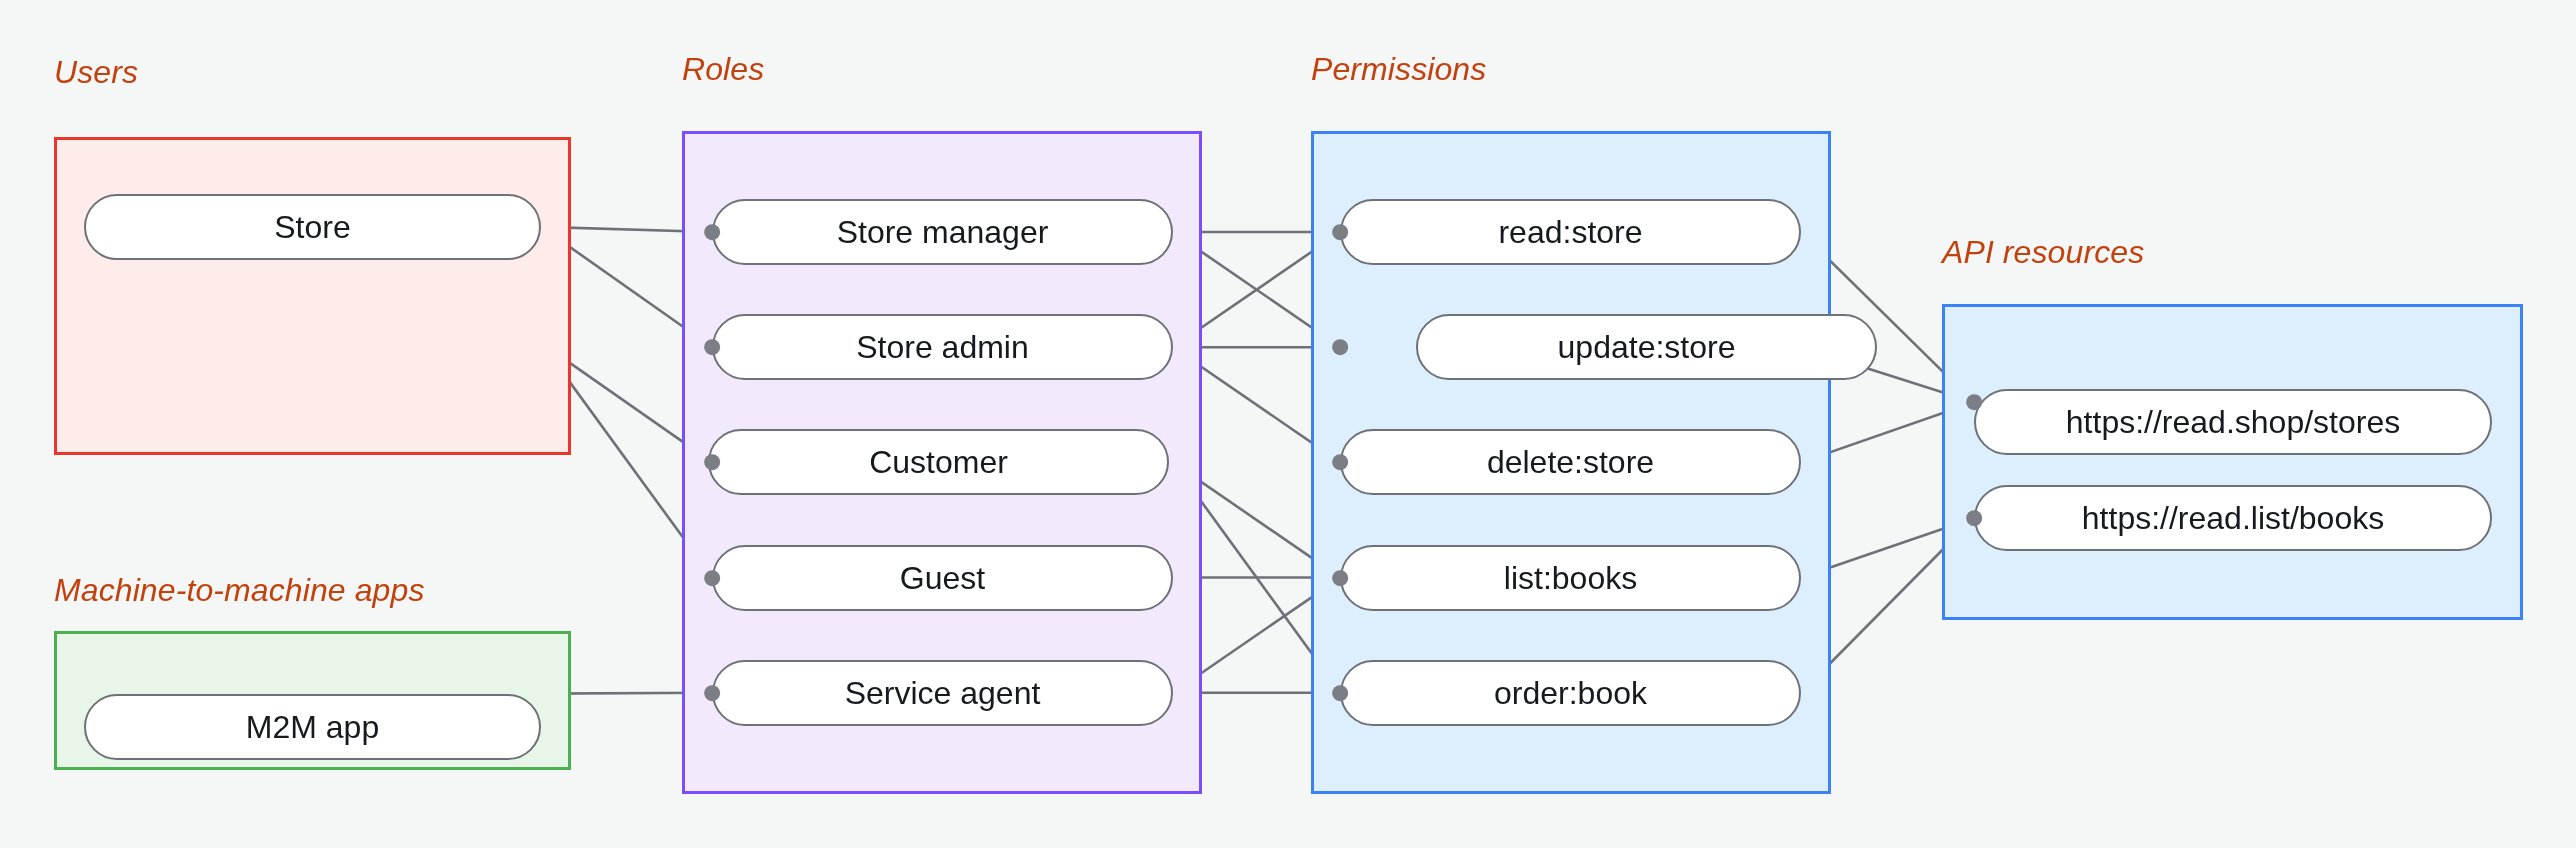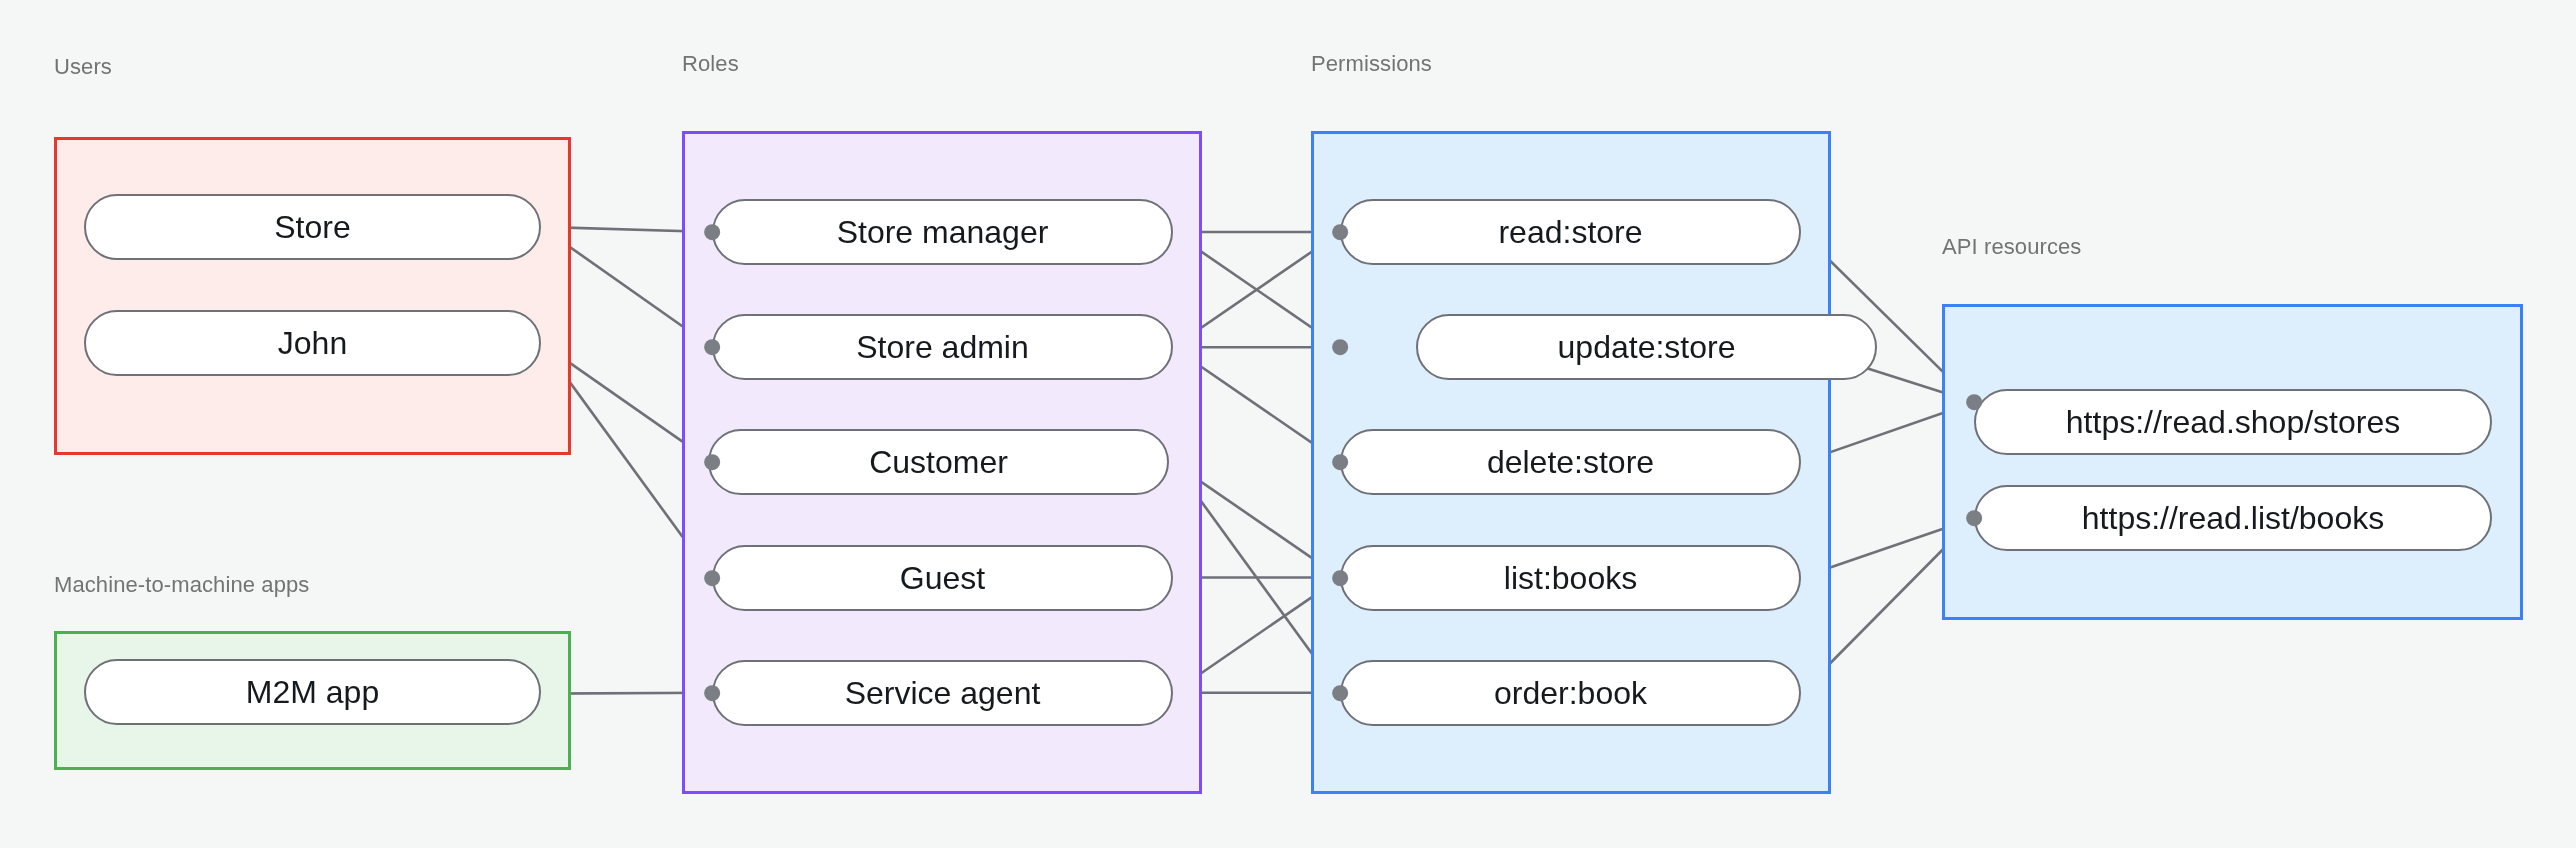--- a/index.html
+++ b/index.html
@@ -8,25 +8,26 @@
     width:2576px;height:848px;
     background:#f5f7f7;
     font-family:"Liberation Sans","DejaVu Sans",sans-serif;
     overflow:hidden;
     position:relative;
   }
   #canvas{position:absolute;inset:0;width:2576px;height:848px;}
   #edge-layer{position:absolute;left:0;top:0;width:2576px;height:848px;pointer-events:none;z-index:1;}
   .group-title{
     position:absolute;
-    font-size:22px;
-    color:#737373;
+    font-size:32px;
+    color:#c2410c;
     white-space:nowrap;
     letter-spacing:0.1px;
     z-index:3;
+    font-style:italic;
   }
   .group-box{
     position:absolute;
     box-sizing:border-box;
     border-width:3.5px;
     border-style:solid;
     z-index:2;
   }
   .node{
     position:absolute;
@@ -73,24 +74,23 @@
       <line x1="1344" y1="794" x2="1536" y2="794" stroke="#6e7177" stroke-width="3"></line>
       <line x1="2064" y1="266" x2="2262" y2="461" stroke="#6e7177" stroke-width="3"></line>
       <line x1="2064" y1="398" x2="2262" y2="461" stroke="#6e7177" stroke-width="3"></line>
       <line x1="2064" y1="530" x2="2262" y2="461" stroke="#6e7177" stroke-width="3"></line>
       <line x1="2064" y1="662" x2="2262" y2="594" stroke="#6e7177" stroke-width="3"></line>
       <line x1="2064" y1="794" x2="2262" y2="594" stroke="#6e7177" stroke-width="3"></line>
     </svg>
 <div class="group-title" style="left: 54px; top: 54px;">Users</div>
     <div class="group-box" style="left: 54px; top: 137px; width: 517px; height: 318px; border-color: rgb(232, 55, 44); background: rgb(253, 236, 234);"></div>
     <div class="node" style="left: 84px; top: 194px; width: 457px; height: 66px;">Store</div>
-    <div class="node" style="left: 84px; top: 310px; width: 457px; height: 66px;">John</div>
     <div class="group-title" style="left: 54px; top: 572px; text-align: right;">Machine-to-machine apps</div>
     <div class="group-box" style="left: 54px; top: 631px; width: 517px; height: 139px; border-color: rgb(76, 175, 80); background: rgb(232, 245, 233);"></div>
-    <div class="node" style="left: 84px; top: 659px; width: 457px; height: 66px;">M2M app</div>
+    <div class="node" style="left: 84px; top: 694px; width: 457px; height: 66px;">M2M app</div>
     <div class="group-title" style="left: 682px; top: 51px;">Roles</div>
     <div class="group-box" style="left: 682px; top: 131px; width: 520px; height: 663px; border-color: rgb(124, 77, 255); background: rgb(242, 233, 253);"></div>
     <div class="node" style="left: 712px; top: 199px; width: 461px; height: 66px;">Store manager</div>
     <div class="node" style="left: 712px; top: 314px; width: 461px; height: 66px;">Store admin</div>
     <div class="node" style="left: 708px; top: 429px; width: 461px; height: 66px;">Customer</div>
     <div class="node" style="left: 712px; top: 545px; width: 461px; height: 66px;">Guest</div>
     <div class="node" style="left: 712px; top: 660px; width: 461px; height: 66px;">Service agent</div>
     <div class="group-title" style="left: 1311px; top: 51px;">Permissions</div>
     <div class="group-box" style="left: 1311px; top: 131px; width: 520px; height: 663px; border-color: rgb(59, 130, 246); background: rgb(221, 238, 253);"></div>
     <div class="node" style="left: 1340px; top: 199px; width: 461px; height: 66px;">read:store</div>

